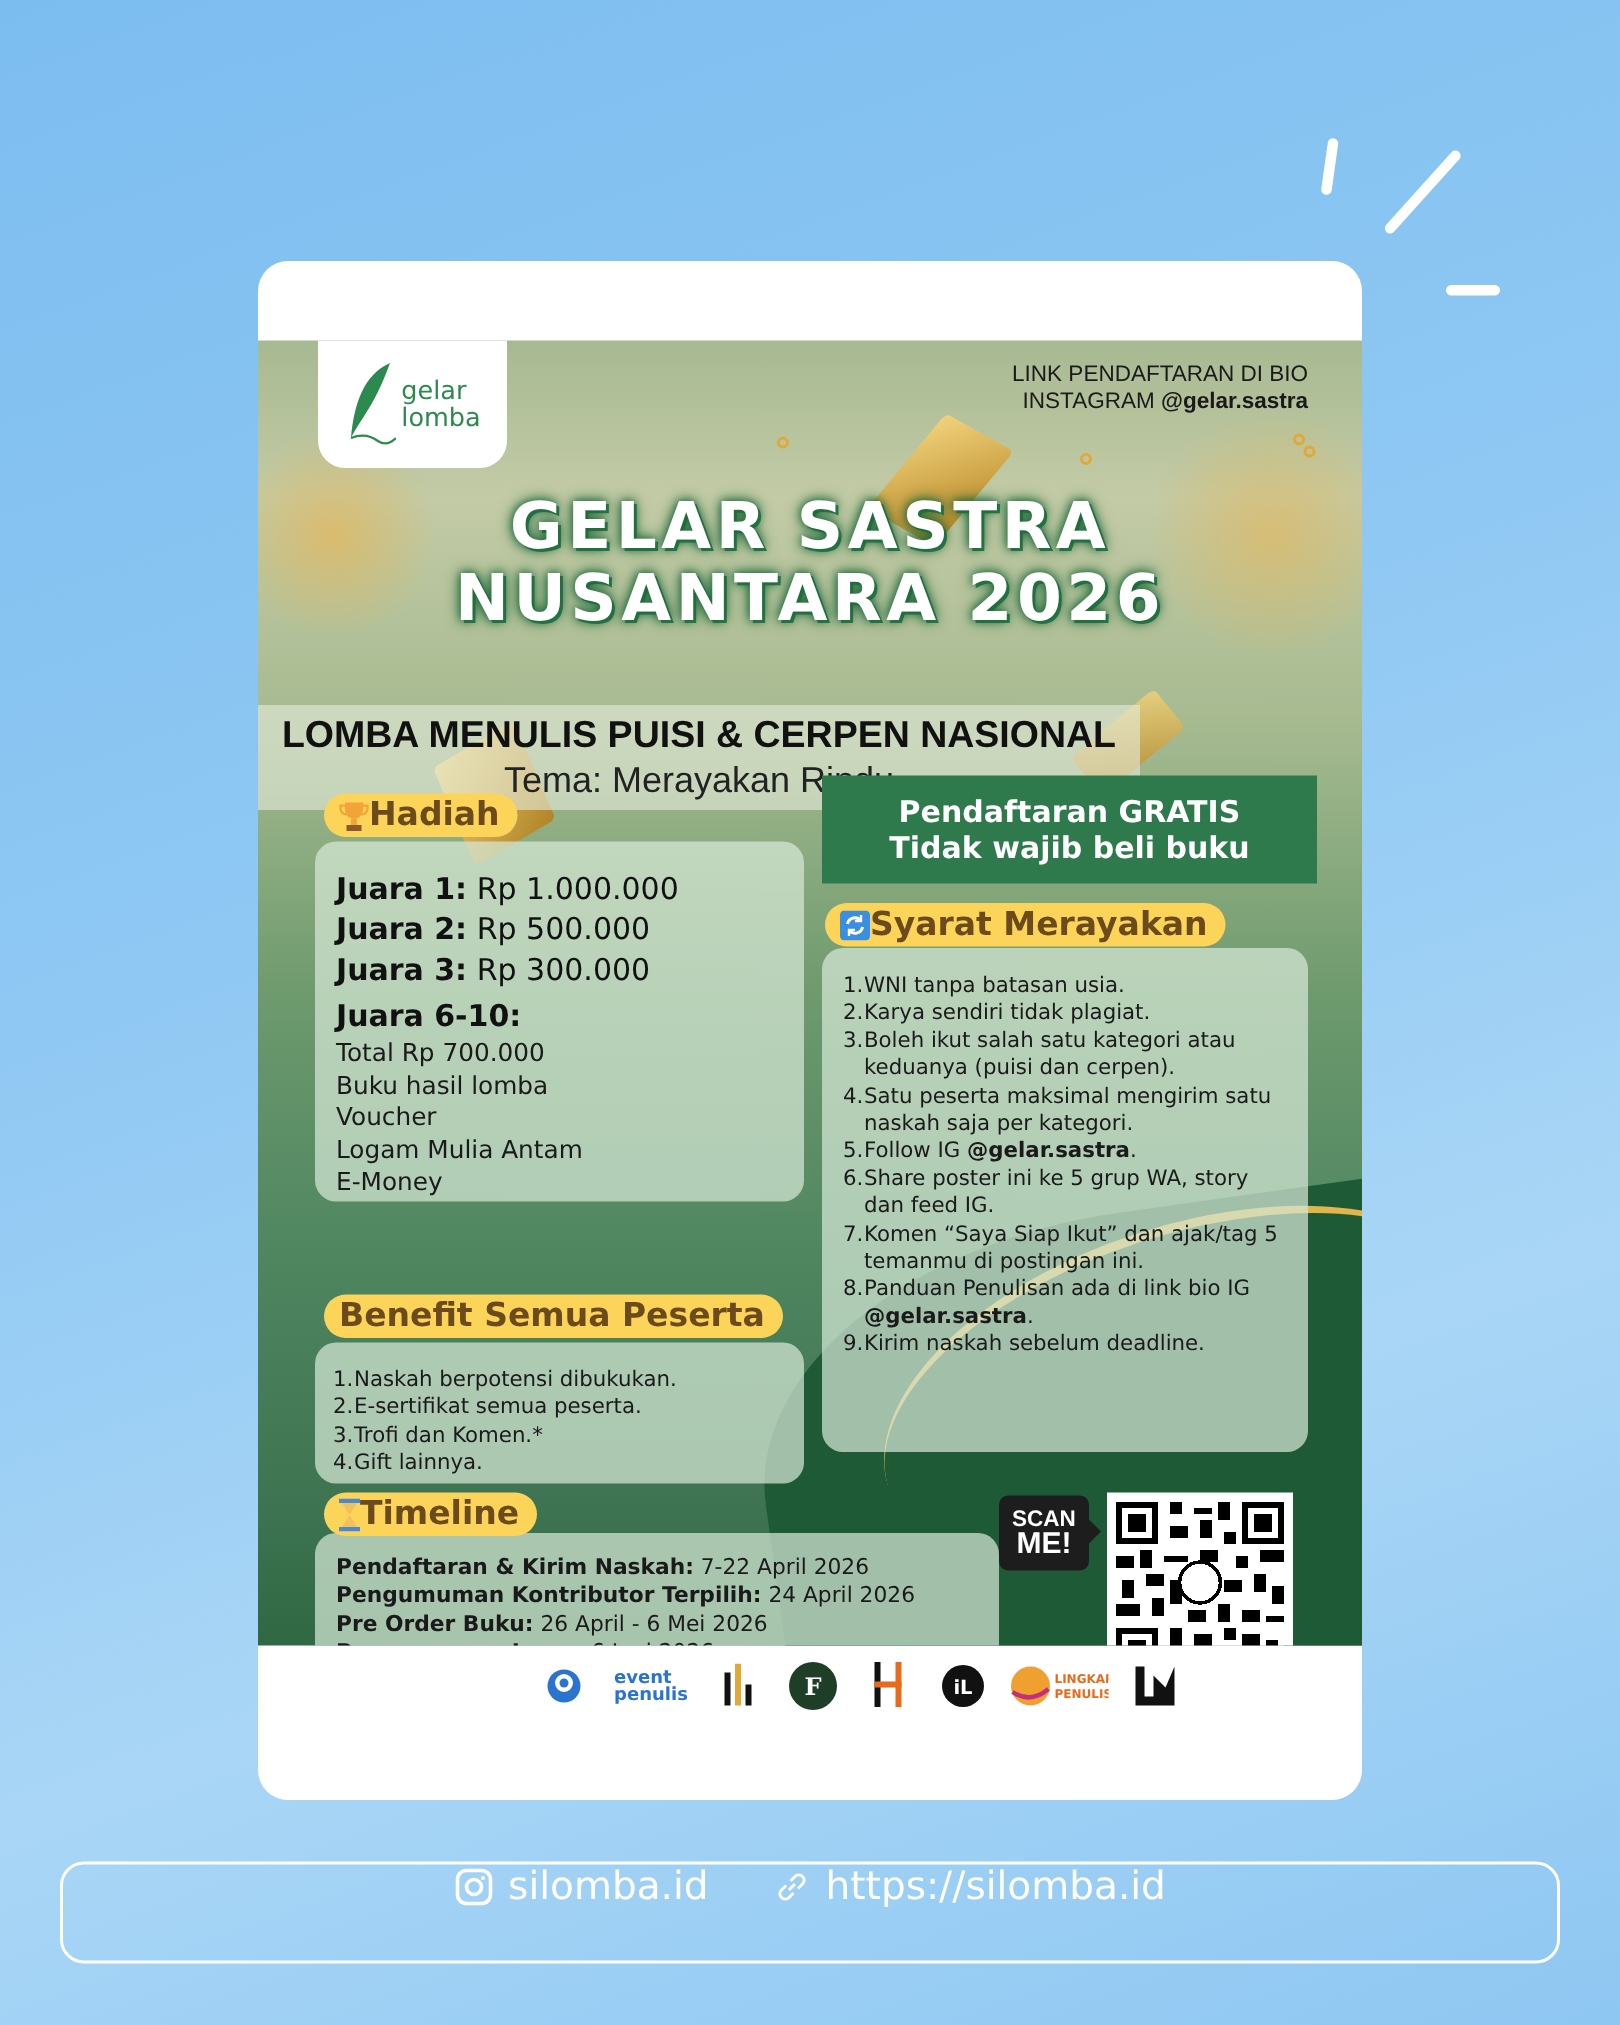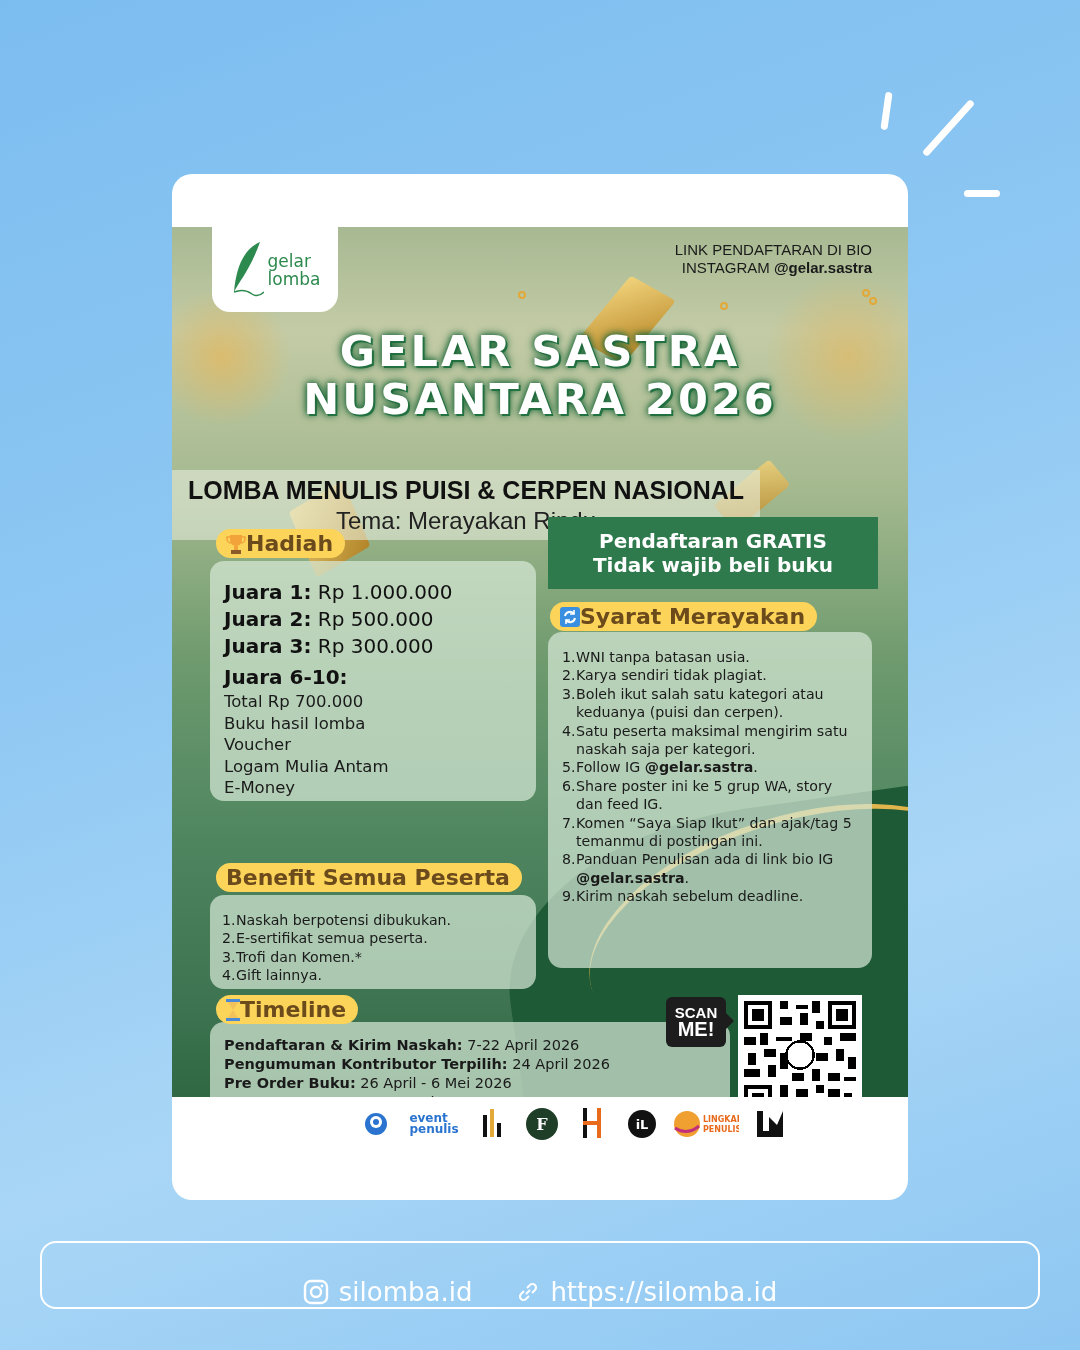--- a/index.html
+++ b/index.html
@@ -89,41 +89,41 @@
   .syarat-panel { left:376px; top:405px; width:324px; height:336px; padding:8px 10px 8px 14px; }
   .list { list-style:none; font-family:"DejaVu Sans", sans-serif; font-size:14.2px; color:#1a1a1a; line-height:18.4px; }
   .list li { display:flex; }
   .list .num { width:14px; flex-shrink:0; }
   .list b { font-weight:700; }
 
   .benefit-pill { left:44px; top:636px; }
   .benefit-panel { left:38px; top:668px; width:326px; height:94px; padding:6px 12px; }
 
   .timeline-pill { left:44px; top:768px; }
-  .timeline-panel { left:38px; top:795px; width:520px; height:100px; padding:14px 14px; }
+  .timeline-panel { left:38px; top:795px; width:456px; height:100px; padding:14px 14px; }
   .tl-row { font-family:"DejaVu Sans", sans-serif; font-size:14.5px; color:#1a1a1a; line-height:19px; white-space:nowrap; }
   .tl-row b { font-weight:700; }
 
   .scan-badge {
     position:absolute; left:494px; top:770px; width:60px; height:50px; background:#1d1d1d;
     border-radius:6px; color:#fff; font-family:"Liberation Sans", sans-serif; font-weight:700;
     font-size:15px; text-align:center; line-height:17px; padding-top:7px;
   }
   .scan-badge:after { content:""; position:absolute; right:-8px; top:16px; border-left:8px solid #1d1d1d; border-top:8px solid transparent; border-bottom:8px solid transparent; }
   .scan-badge .me { font-size:20px; }
   .qr { position:absolute; left:566px; top:768px; width:124px; height:124px; background:#fff; padding:6px; }
   .partners {
     position:absolute; left:185px; top:930px; height:40px; display:flex; align-items:center; gap:12px;
   }
   .partner { width:38px; height:36px; display:flex; align-items:center; justify-content:center; font-family:"DejaVu Sans", sans-serif; font-size:10px; font-weight:700; }
 
   .footer {
     position:absolute; left:40px; top:1241px; width:1000px; height:68px;
     border:2px solid #fff; border-radius:16px;
-    display:flex; align-items:flex-end; justify-content:center; gap:44px;
+    display:flex; align-items:flex-start; justify-content:center; gap:44px;
     color:#fff; font-family:"DejaVu Sans", sans-serif; font-size:26px;
   }
   .footer-item { display:flex; align-items:center; gap:10px; }
 </style>
 </head>
 <body>
 
 <div class="sparkle sp1"></div>
 <div class="sparkle sp2"></div>
 <div class="sparkle sp3"></div>

